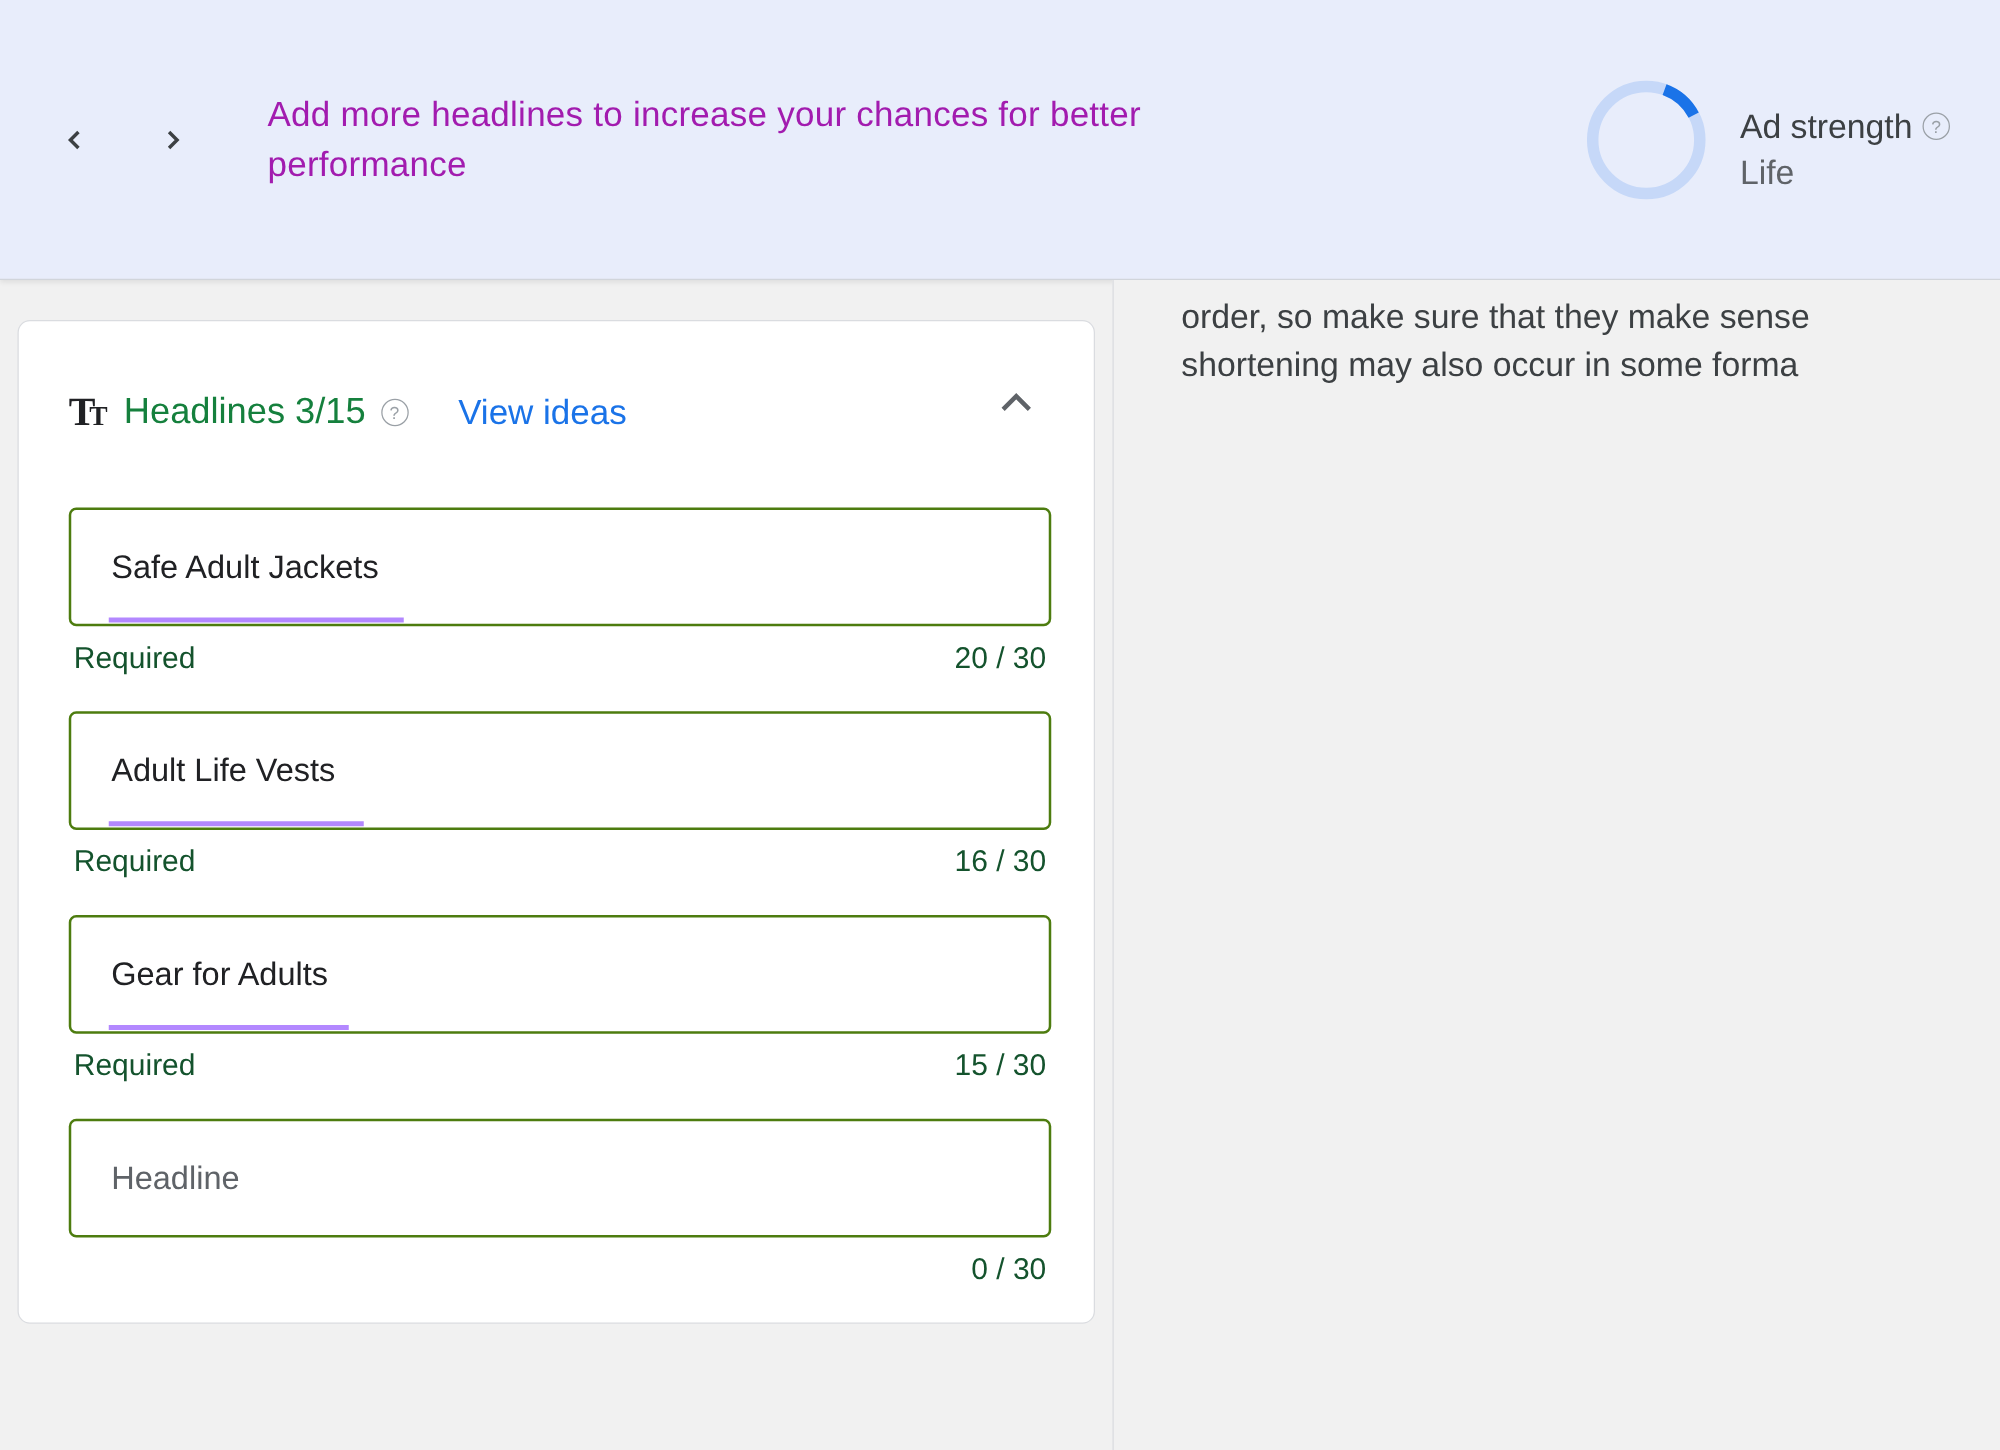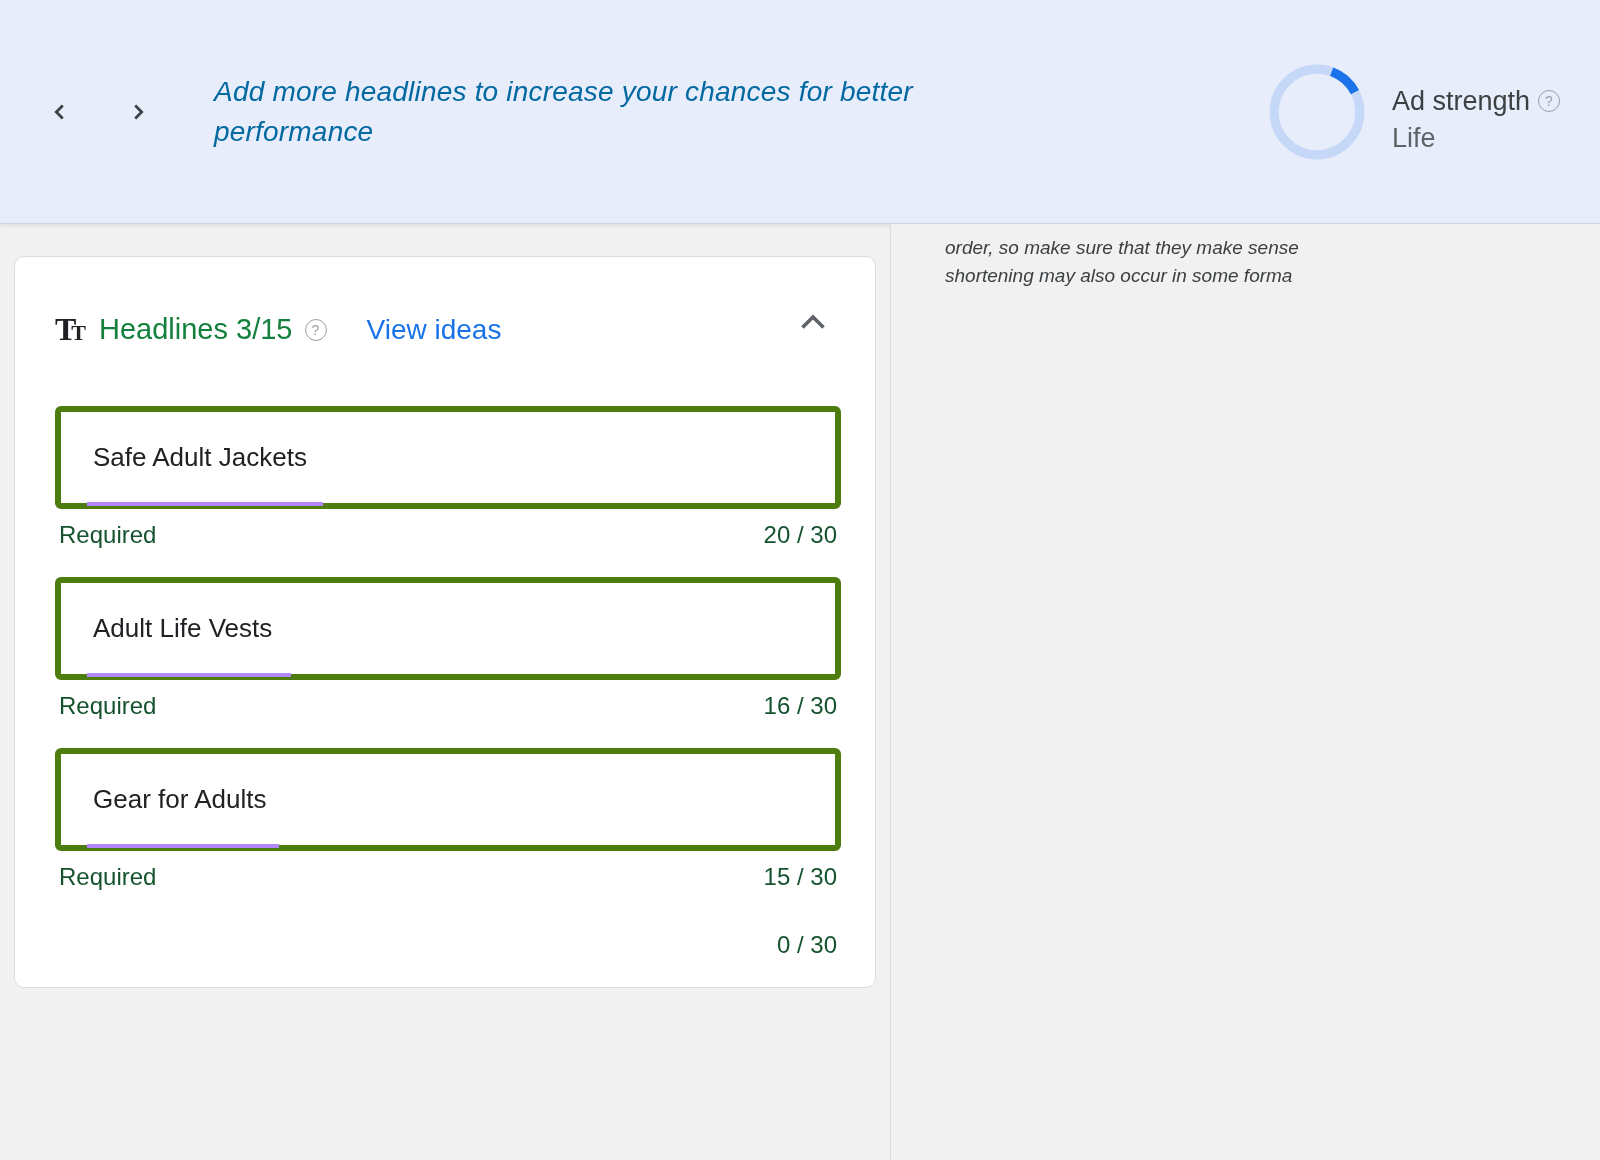--- a/index.html
+++ b/index.html
@@ -38,26 +38,25 @@
       height: 32px;
       color: #3c4043;
       cursor: pointer;
     }
     .arrow-btn svg {
       width: 22px;
       height: 22px;
     }
     .banner-message {
       font-size: 28px;
-      color: #0369a1;
+      color: #a21caf;
       line-height: 1.4;
       flex: 1;
       max-width: 760px;
       letter-spacing: 0.2px;
-      font-style: italic;
     }
     .ad-strength-block {
       display: flex;
       align-items: center;
       gap: 24px;
       margin-left: auto;
       padding-right: 0px;
     }
     .strength-ring {
       width: 102px;
@@ -154,21 +153,21 @@
     }
     .collapse-chevron svg {
       width: 36px;
       height: 36px;
     }
     .input-group {
       margin-bottom: 10px;
     }
     .text-input {
       width: 100%;
-      border: 6px solid #4d7c0f;
+      border: 2px solid #4d7c0f;
       border-radius: 6px;
       font-size: 26px;
       color: #202124;
       padding: 30px 32px;
       font-family: inherit;
       outline: none;
       position: relative;
     }
     .text-input::placeholder {
       color: #5f6368;
@@ -191,25 +190,24 @@
       color: #14532d;
     }
     .right-panel {
       flex: 1;
       background: #f1f1f1;
       padding: 10px 0 0 54px;
       border-left: 1px solid #dadce0;
       position: relative;
     }
     .right-text {
-      font-size: 19px;
+      font-size: 27px;
       color: #3c4043;
       line-height: 1.45;
       white-space: nowrap;
-      font-style: italic;
     }
   </style>
 </head>
 <body>
 
 <div class="top-banner">
   <div class="nav-arrows">
     <div class="arrow-btn">
       <svg viewBox="0 0 24 24" fill="none" stroke="currentColor" stroke-width="3">
         <polyline points="15 5 8 12 15 19"></polyline>
@@ -282,20 +280,23 @@
           <input type="text" class="text-input" value="Gear for Adults" style="">
           <div class="purple-underline" style="width:192px"></div>
         </div>
         <div class="input-meta">
           <span>Required</span>
           <span>15 / 30</span>
         </div>
       </div>
 
       <div class="input-group">
+        <div class="input-wrapper">
+          <input type="text" class="text-input" placeholder="Headline" style="">
+        </div>
         <div class="input-meta">
           <span></span>
           <span>0 / 30</span>
         </div>
       </div>
 
     </div>
   </div>
 
   <div class="right-panel">

